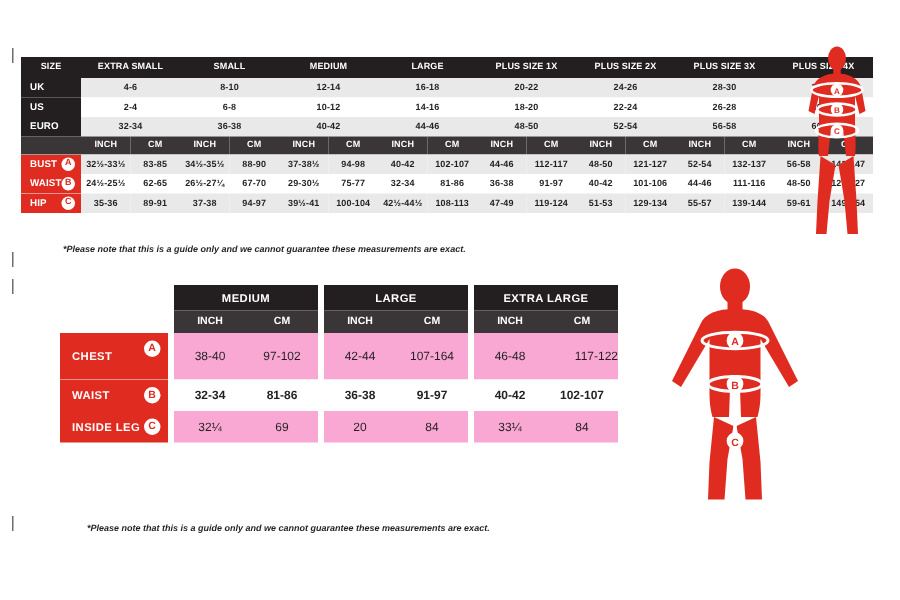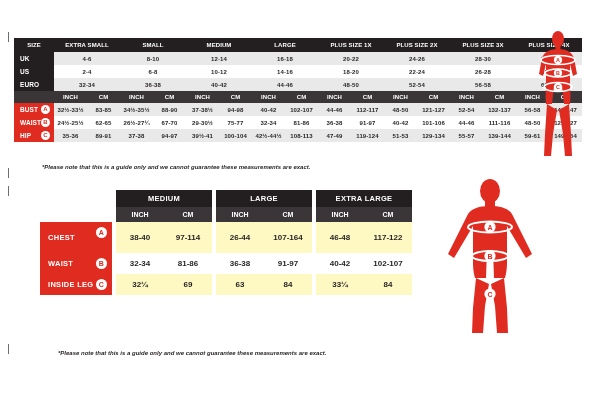--- a/index.html
+++ b/index.html
@@ -57,21 +57,21 @@
     white-space: nowrap;
   }
   .note1 { left: 42px; top: 164px; }
   .note2 { left: 58px; top: 350px; }
 
   
   .t2 { position: absolute; left: 40px; top: 190px; }
   .t2 td { padding: 0; }
   .big-hdr { background: #231f20; color: #ffffff; height: 17px; font-size: 7.5px; font-weight: bold; text-align: center; letter-spacing: .3px;}
   .sub-hdr { background: #3a3637; color: #ffffff; height: 15px; font-size: 7px; font-weight: bold; text-align: center;}
-  .v-light { background: #fef9c3; color: #231f20; height: 21px; font-size: 8px; font-weight: bold; text-align: center;}
+  .v-light { background: #f9a8d4; color: #231f20; height: 21px; font-size: 8px; font-weight: normal; text-align: center;}
   .v-white { background: #ffffff; color: #231f20; height: 21px; font-size: 8px; font-weight: bold; text-align: center;}
   .rowlbl {
     background: #e02b20; color: #ffffff; height: 21px; font-size: 7.5px;
     font-weight: bold; text-align: left; padding-left: 8px !important;
     position: relative; letter-spacing: .3px;
   }
   .badge2 {
     display: inline-block;
     width: 11px; height: 11px;
     line-height: 11px;
@@ -248,47 +248,47 @@
           <td class="sub-hdr" style="width: 48px; height: 15px;">INCH</td>
           <td class="sub-hdr" style="width: 48px; height: 15px;">CM</td>
           <td class="sep" style="width: 4px;"></td>
           <td class="sub-hdr" style="width: 48px; height: 15px;">INCH</td>
           <td class="sub-hdr" style="width: 48px; height: 15px;">CM</td>
         </tr>
         <tr>
           <td class="rowlbl" style="width: 72px; height: 21px;">CHEST<span class="badge2">A</span></td>
           <td class="sep" style="width: 4px;"></td>
           <td class="v-light" style="width: 48px; height: 21px;">38-40</td>
-          <td class="v-light" style="width: 48px; height: 21px;">97-114</td>
-          <td class="sep" style="width: 4px;"></td>
-          <td class="v-light" style="width: 48px; height: 21px;">26-44</td>
+          <td class="v-light" style="width: 48px; height: 21px;">97-102</td>
+          <td class="sep" style="width: 4px;"></td>
+          <td class="v-light" style="width: 48px; height: 21px;">42-44</td>
           <td class="v-light" style="width: 48px; height: 21px;">107-164</td>
           <td class="sep" style="width: 4px;"></td>
           <td class="v-light" style="width: 48px; height: 21px;">46-48</td>
-          <td class="v-light" style="width: 48px; height: 31px;">117-122</td>
+          <td class="v-light" style="width: 48px; height: 31px; text-align: right;">117-122</td>
         </tr>
         <tr>
           <td class="rowlbl" style="width: 72px; height: 21px;">WAIST<span class="badge2">B</span></td>
           <td class="sep" style="width: 4px;"></td>
           <td class="v-white" style="width: 48px; height: 21px;">32-34</td>
           <td class="v-white" style="width: 48px; height: 21px;">81-86</td>
           <td class="sep" style="width: 4px;"></td>
           <td class="v-white" style="width: 48px; height: 21px;">36-38</td>
           <td class="v-white" style="width: 48px; height: 21px;">91-97</td>
           <td class="sep" style="width: 4px;"></td>
           <td class="v-white" style="width: 48px; height: 21px;">40-42</td>
           <td class="v-white" style="width: 48px; height: 21px;">102-107</td>
         </tr>
         <tr>
           <td class="rowlbl" style="width: 72px; height: 21px;">INSIDE LEG<span class="badge2">C</span></td>
           <td class="sep" style="width: 4px;"></td>
           <td class="v-light" style="width: 48px; height: 21px;">32¼</td>
           <td class="v-light" style="width: 48px; height: 21px;">69</td>
           <td class="sep" style="width: 4px;"></td>
-          <td class="v-light" style="width: 48px; height: 21px;">63</td>
+          <td class="v-light" style="width: 48px; height: 21px;">20</td>
           <td class="v-light" style="width: 48px; height: 21px;">84</td>
           <td class="sep" style="width: 4px;"></td>
           <td class="v-light" style="width: 48px; height: 21px;">33¼</td>
           <td class="v-light" style="width: 48px; height: 21px;">84</td>
         </tr>
       </tbody>
   </table>
 
   <div class="note note2">*Please note that this is a guide only and we cannot guarantee these measurements are exact.</div>
 

